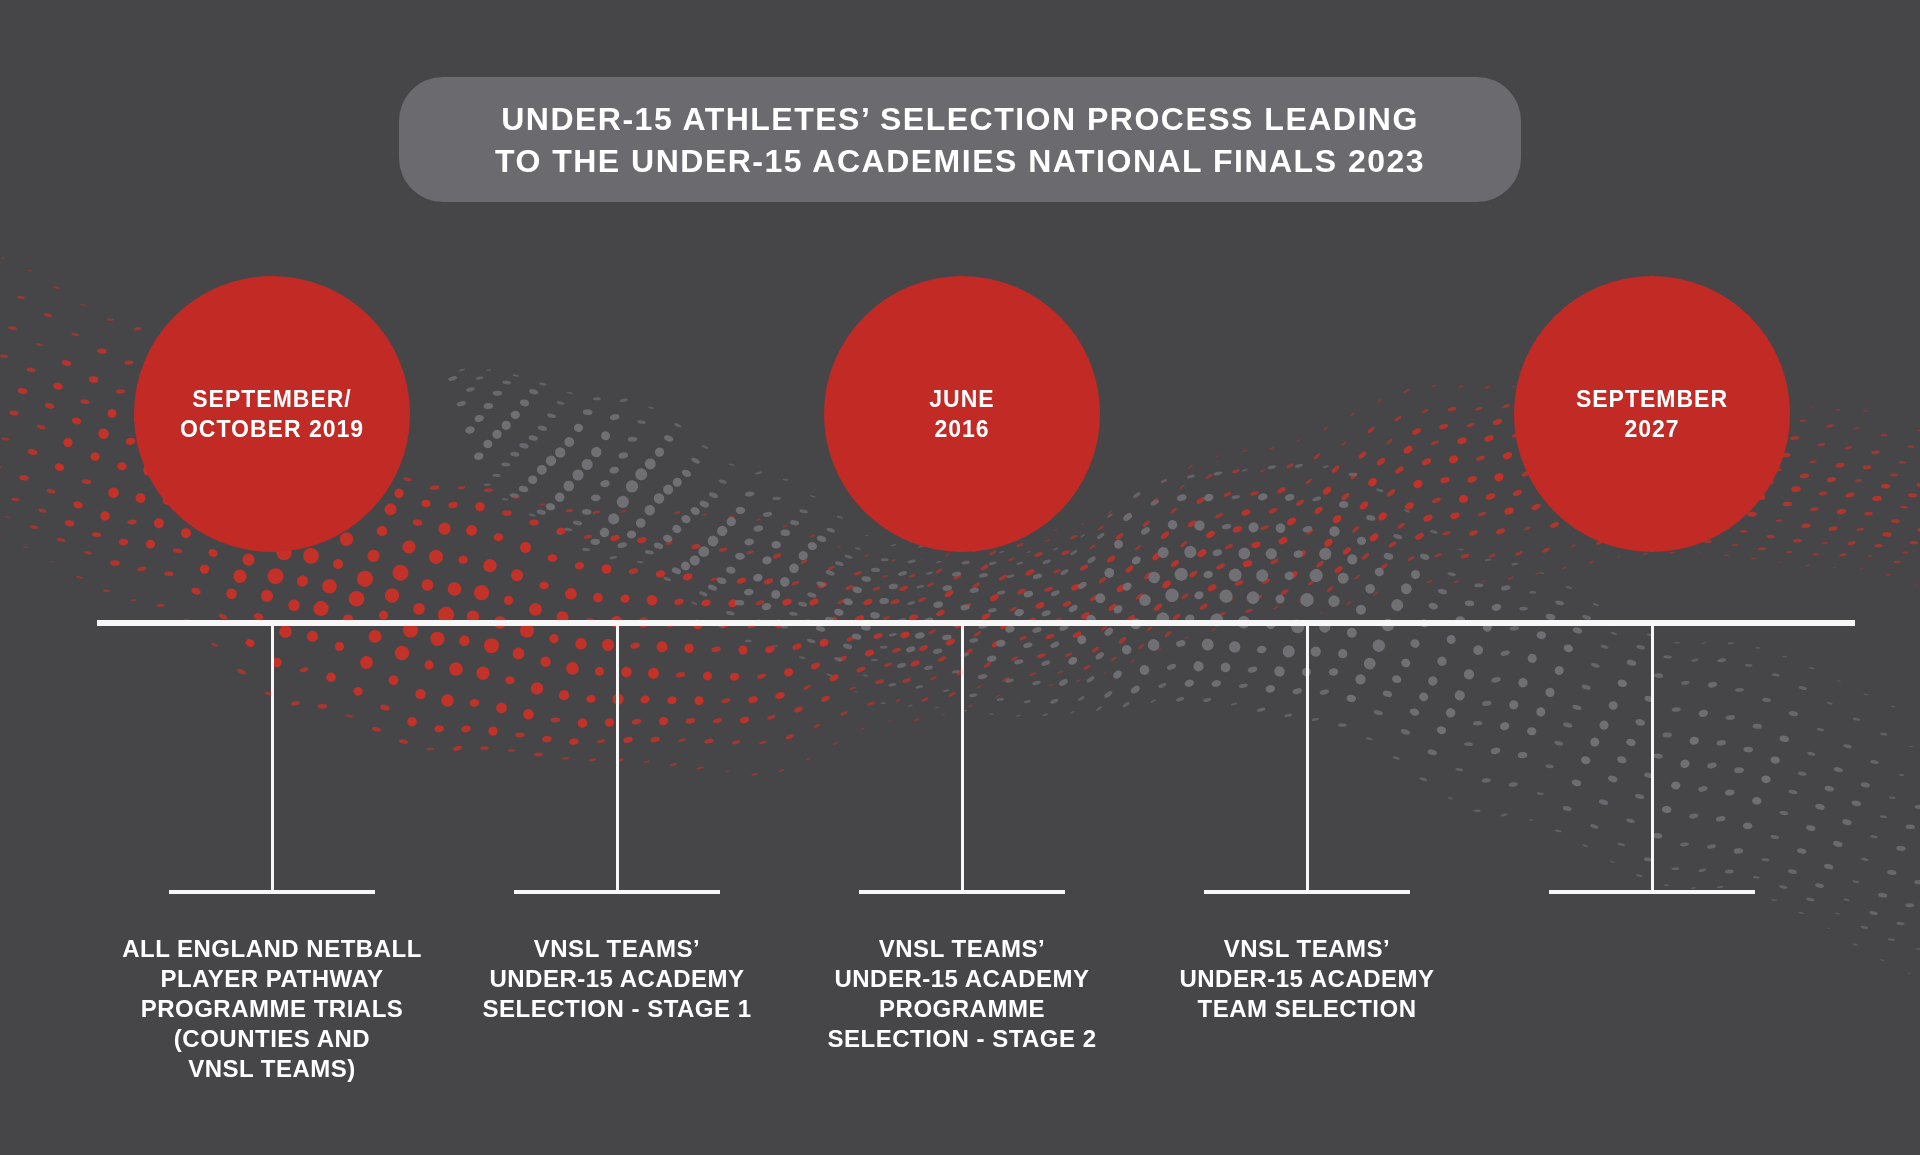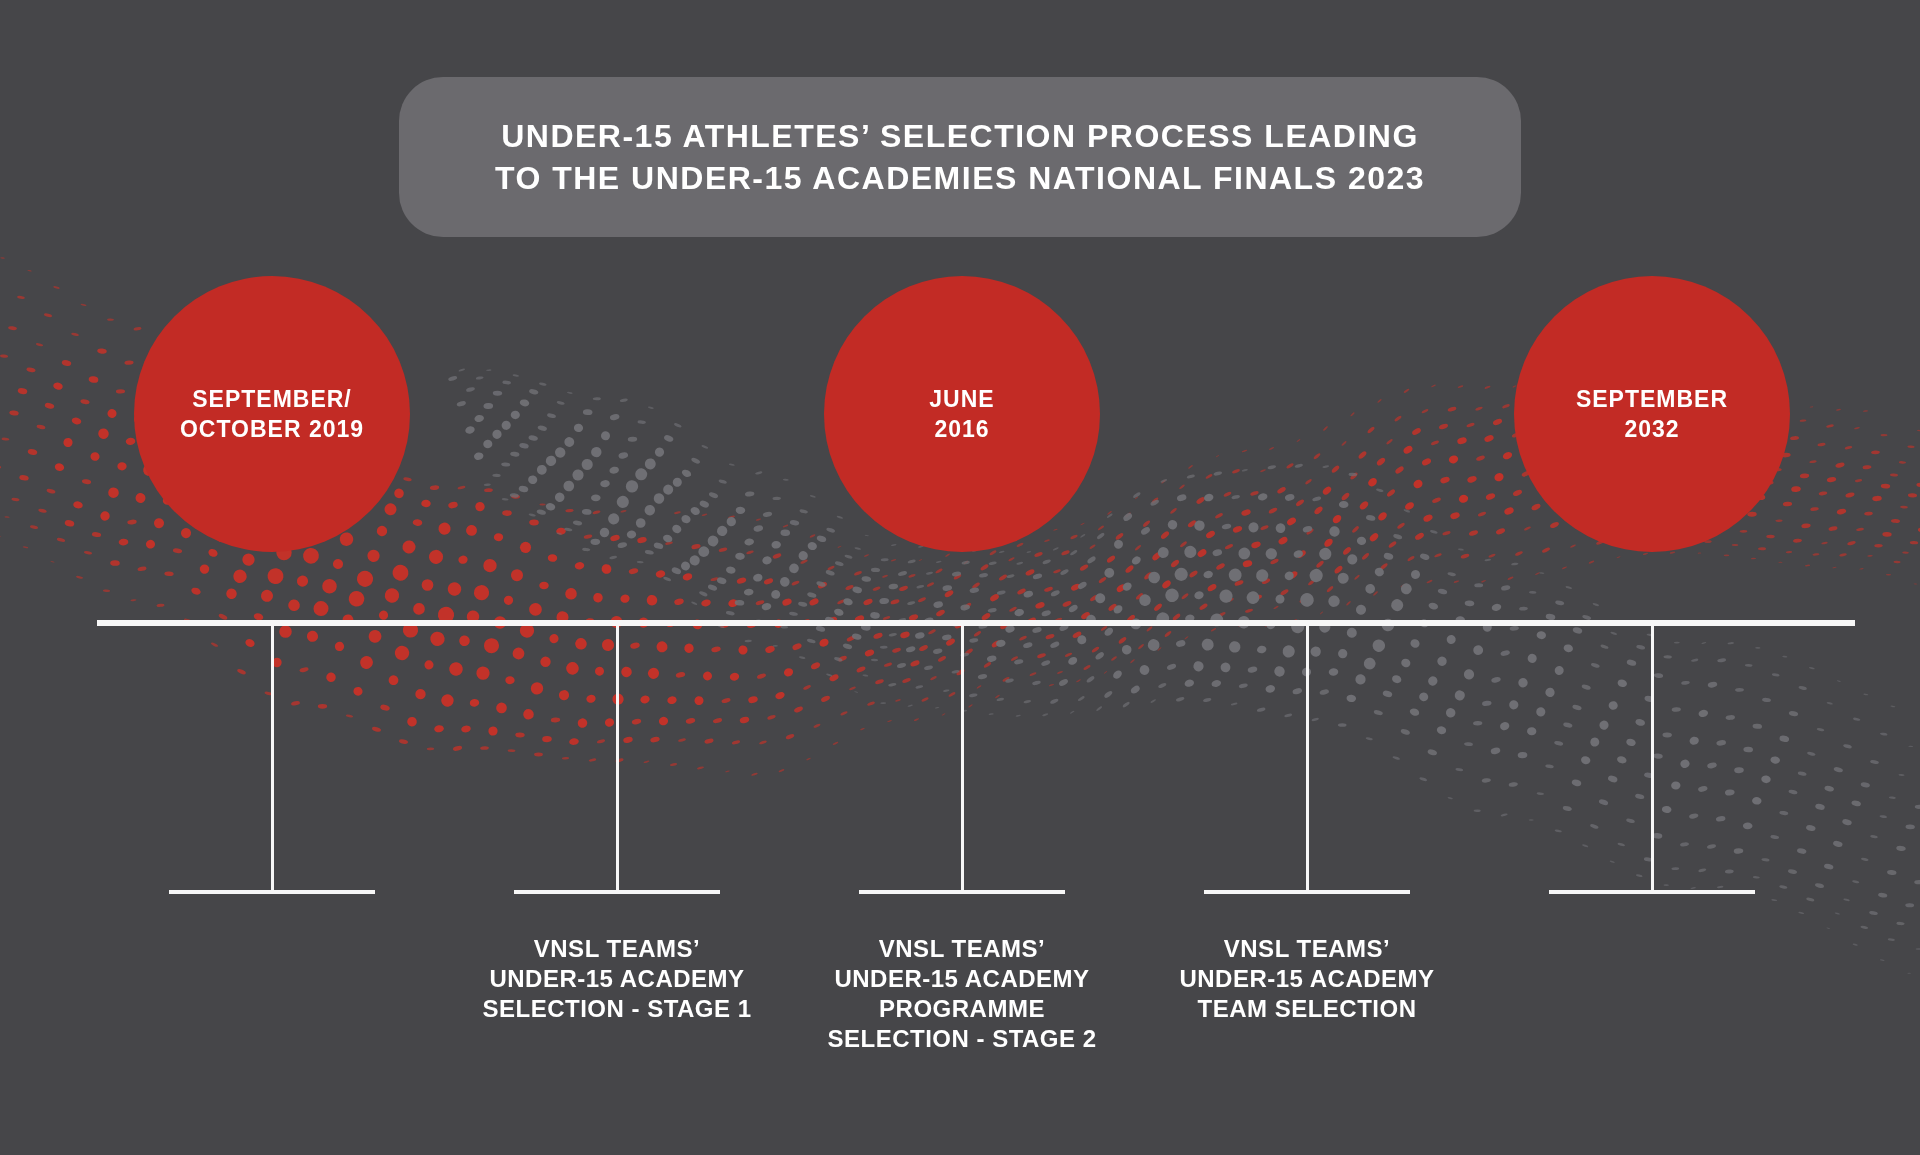--- a/index.html
+++ b/index.html
@@ -4,21 +4,21 @@
 <style>
   html,body{margin:0;padding:0;background:#2e2e31;}
   .stage{
     position:relative;width:1920px;height:1155px;overflow:hidden;
     background:var(--bg,#464649);
     font-family:"Liberation Sans", sans-serif;font-weight:bold;
     -webkit-font-smoothing:antialiased;
   }
   .decor{position:absolute;left:0;top:0;z-index:1;}
   .banner{
-    position:absolute;z-index:4;left:399px;top:77px;width:1122px;height:160px;
+    position:absolute;z-index:4;left:399px;top:77px;width:1122px;height:125px;
     background:var(--banner,#6b6a6e);border-radius:44px;
     display:flex;align-items:center;justify-content:center;
   }
   .banner-title{
     color:var(--text,#ffffff);font-size:32px;line-height:42px;letter-spacing:1.5px;
     text-align:center;white-space:pre-line;
   }
   .circle{
     position:absolute;z-index:2;top:276px;left:calc(var(--cx) - 138px);
     width:276px;height:276px;border-radius:50%;
@@ -1502,37 +1502,42 @@
   <div class="circle" style="--cx:272px">
     <div class="circle-text">SEPTEMBER/
 OCTOBER 2019</div>
   </div>
   <div class="circle" style="--cx:962px">
     <div class="circle-text">JUNE
 2016</div>
   </div>
   <div class="circle" style="--cx:1652px">
     <div class="circle-text">SEPTEMBER
-2032</div>
+2027</div>
   </div>
 
   <div class="timeline-line"></div>
 
   <div class="timeline-tick" style="--cx:272px"></div>
   <div class="timeline-tick" style="--cx:617px"></div>
   <div class="timeline-tick" style="--cx:962px"></div>
   <div class="timeline-tick" style="--cx:1307px"></div>
   <div class="timeline-tick" style="--cx:1652px"></div>
 
   <div class="timeline-foot" style="--cx:272px"></div>
   <div class="timeline-foot" style="--cx:617px"></div>
   <div class="timeline-foot" style="--cx:962px"></div>
   <div class="timeline-foot" style="--cx:1307px"></div>
   <div class="timeline-foot" style="--cx:1652px"></div>
 
+  <div class="stage-label" style="--cx:272px">ALL ENGLAND NETBALL
+PLAYER PATHWAY
+PROGRAMME TRIALS
+(COUNTIES AND
+VNSL TEAMS)</div>
   <div class="stage-label" style="--cx:617px">VNSL TEAMS’
 UNDER-15 ACADEMY
 SELECTION - STAGE 1</div>
   <div class="stage-label" style="--cx:962px">VNSL TEAMS’
 UNDER-15 ACADEMY
 PROGRAMME
 SELECTION - STAGE 2</div>
   <div class="stage-label" style="--cx:1307px">VNSL TEAMS’
 UNDER-15 ACADEMY
 TEAM SELECTION</div>

